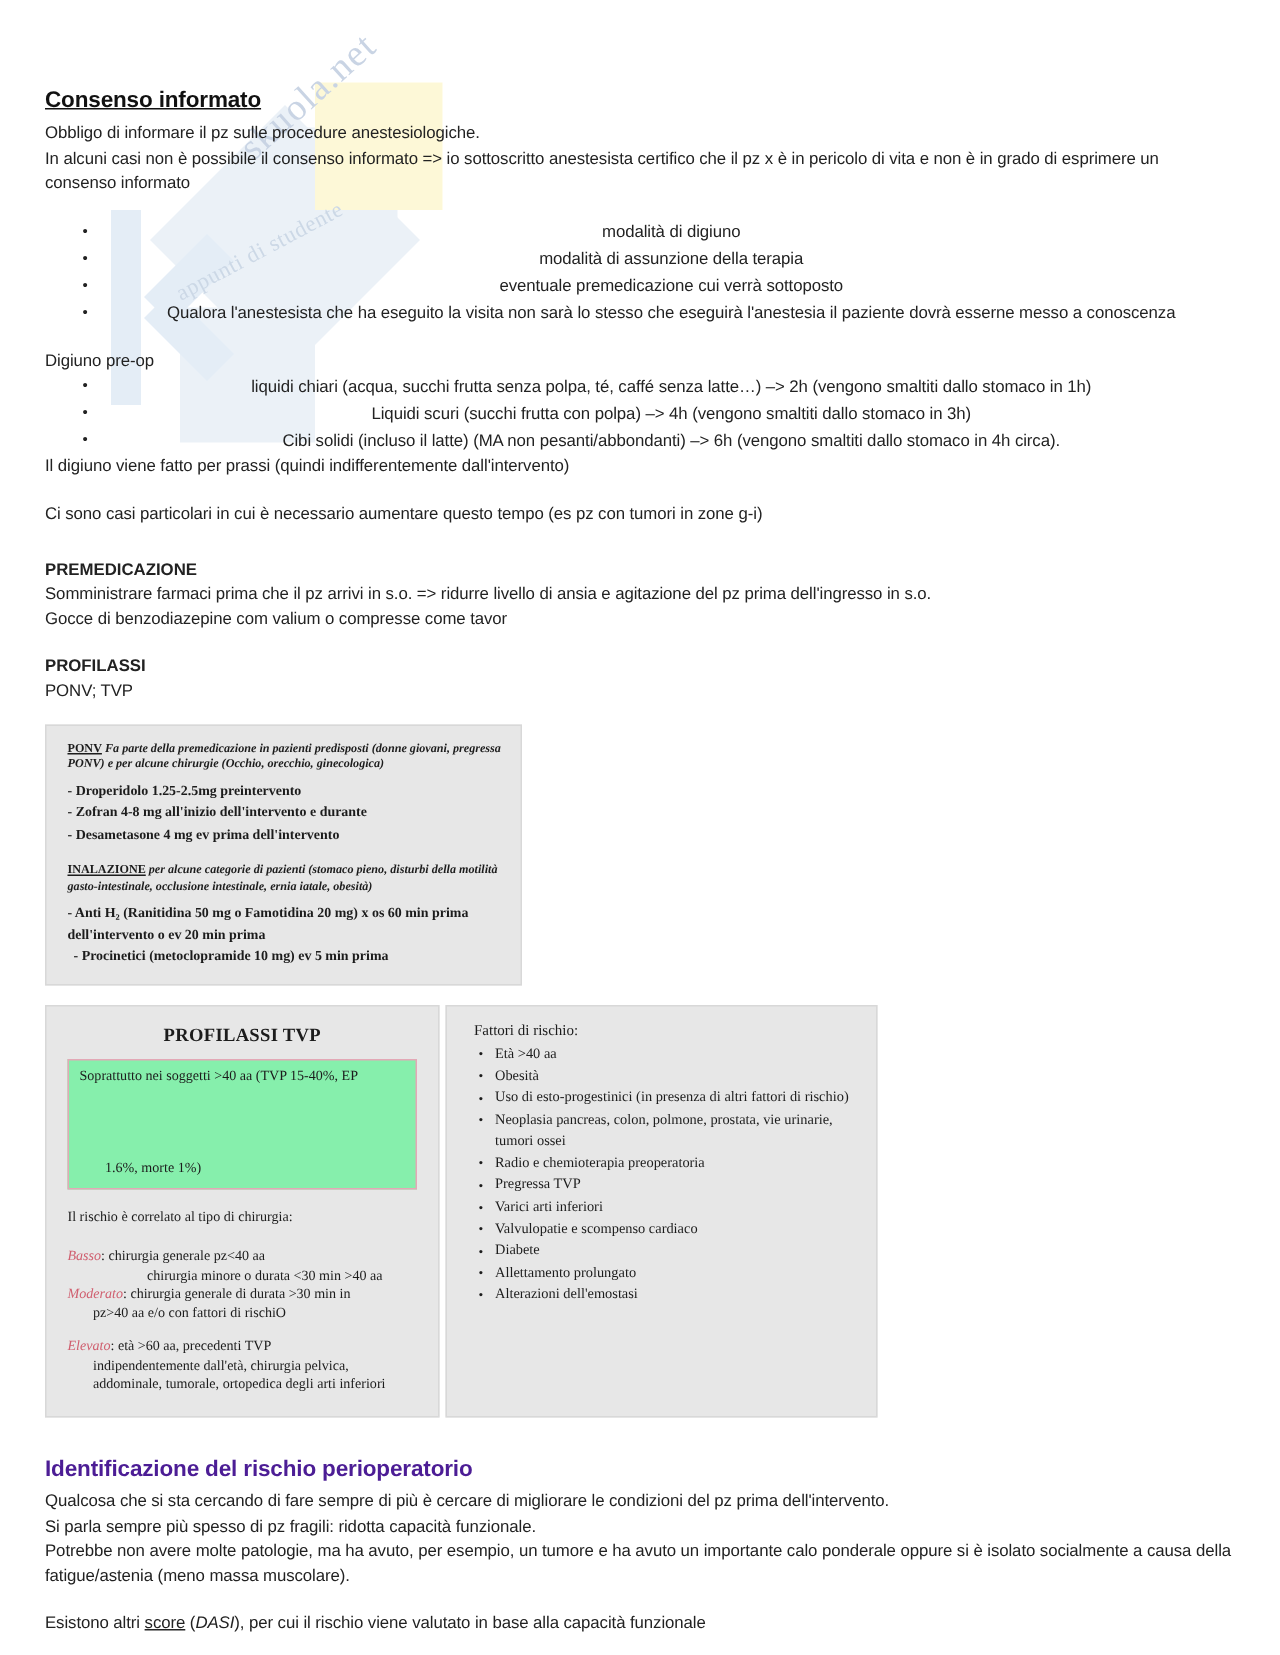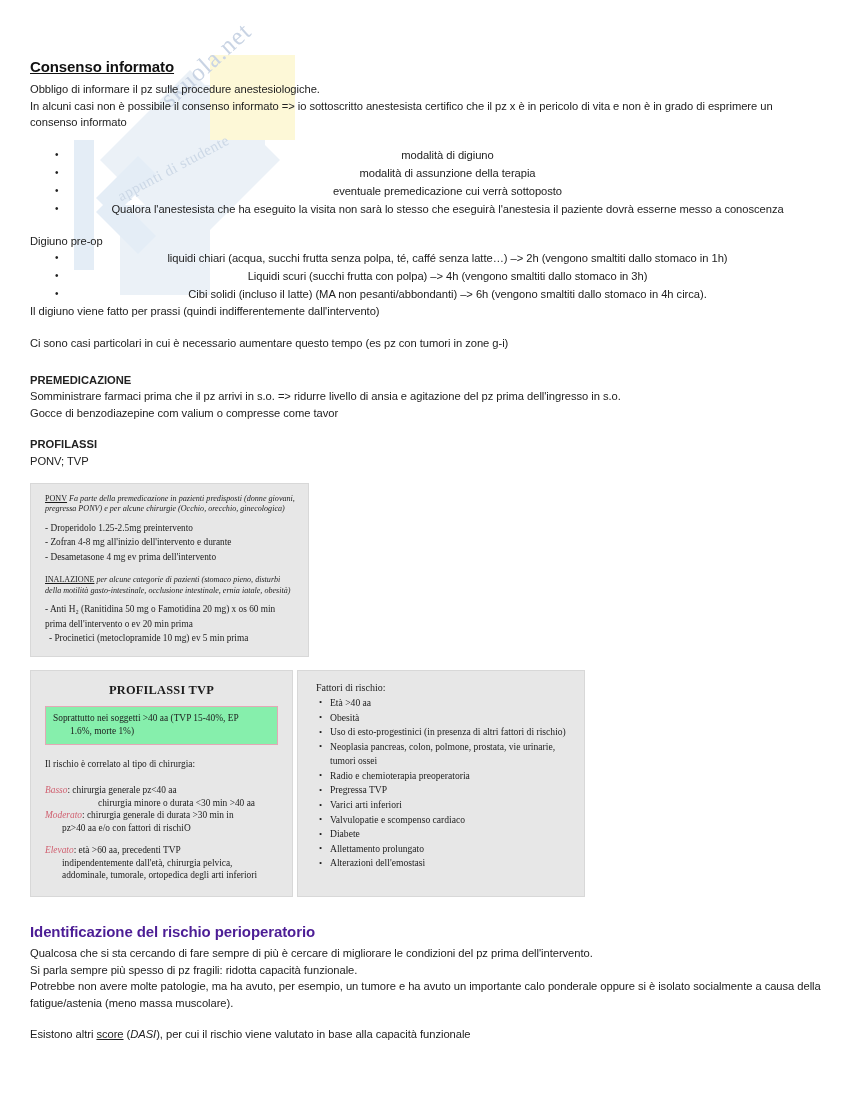--- a/index.html
+++ b/index.html
@@ -125,22 +125,23 @@
   .gbox {
     background: #e7e7e7;
     border: 1px solid #d8d8d8;
     font-family: "Liberation Serif", serif;
     color: #1c1c1c;
     box-sizing: border-box;
   }
 
   
   #ponv-box {
-    width: 279px;
+    width: 318px;
     padding: 10px 12px 10px 14px;
+    font-weight: bold;
   }
   .sm {
     font-size: 8.1px;
     line-height: 10.6px;
     margin: 0;
   }
   .sm-it {
     font-style: italic;
   }
   .u { text-decoration: underline; }
@@ -170,21 +171,21 @@
     margin: 0 0 8px 0;
     letter-spacing: 0.2px;
   }
   .pinkbox {
     border: 1px solid #e3a8b6;
     background: #86efac;
     padding: 5px 7px 6px 7px;
     font-size: 9.4px;
     line-height: 13px;
   }
-  .pinkbox .ind { display: block; padding-left: 17px; }
+  .pinkbox .ind { display: block; padding-left: 17px; margin-top: 48px; }
   .risk-intro {
     font-size: 9.4px;
     margin: 14px 0 0 0;
   }
   .risk-list { margin-top: 15px; }
   .risk-line {
     font-size: 9.4px;
     line-height: 12.6px;
     margin: 0;
   }

